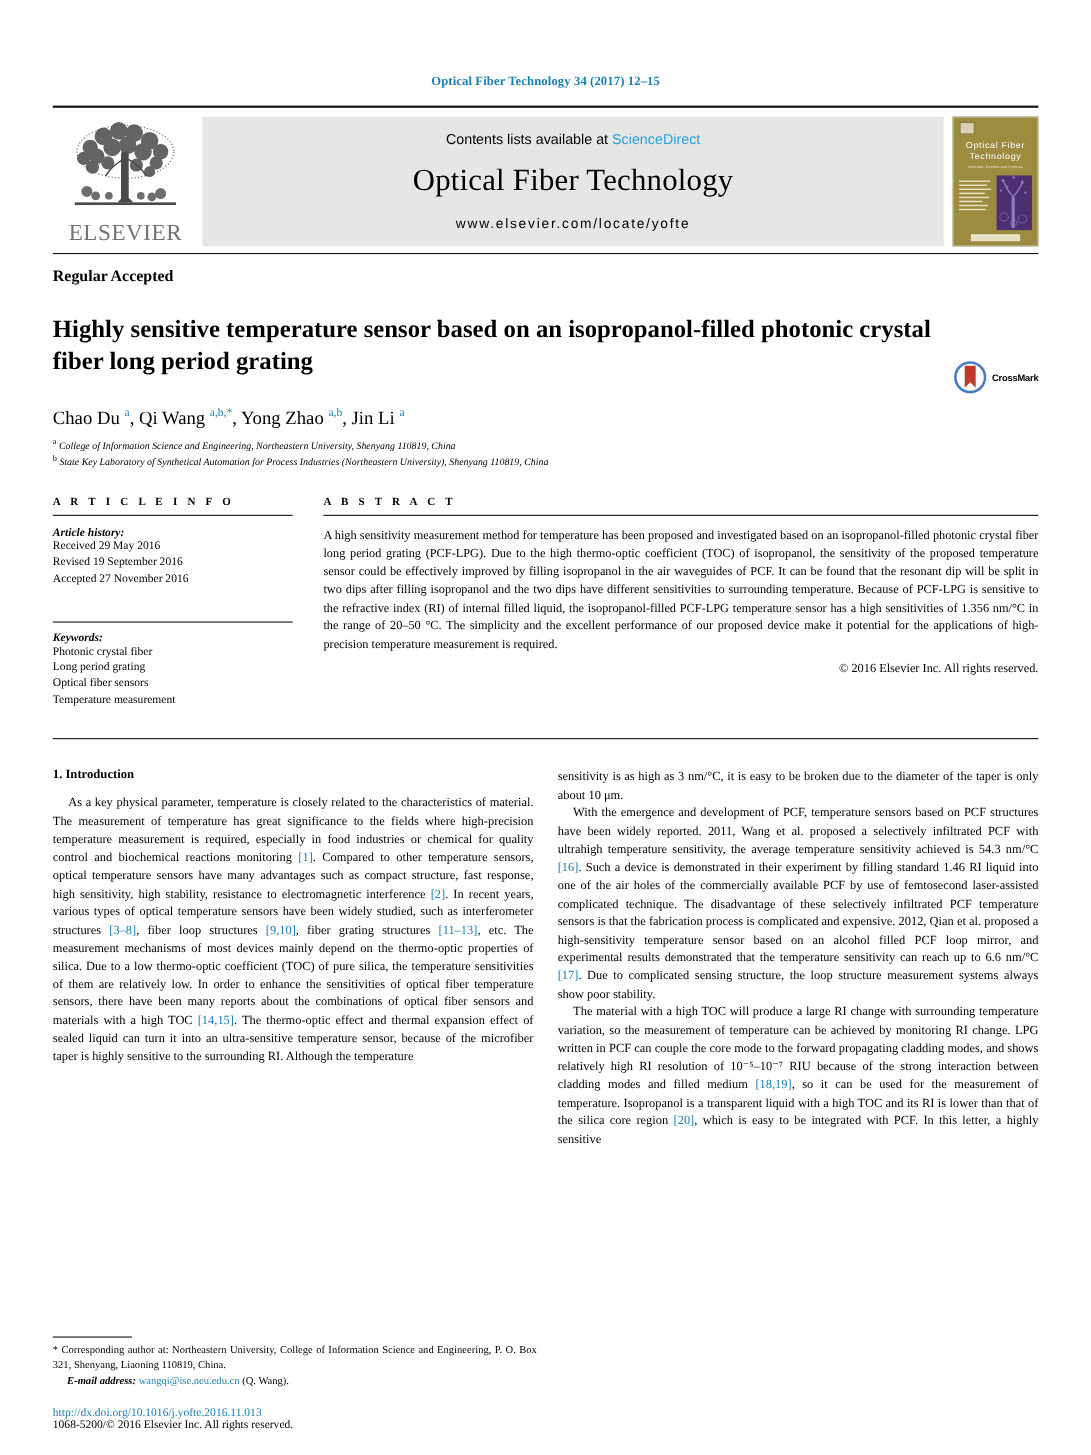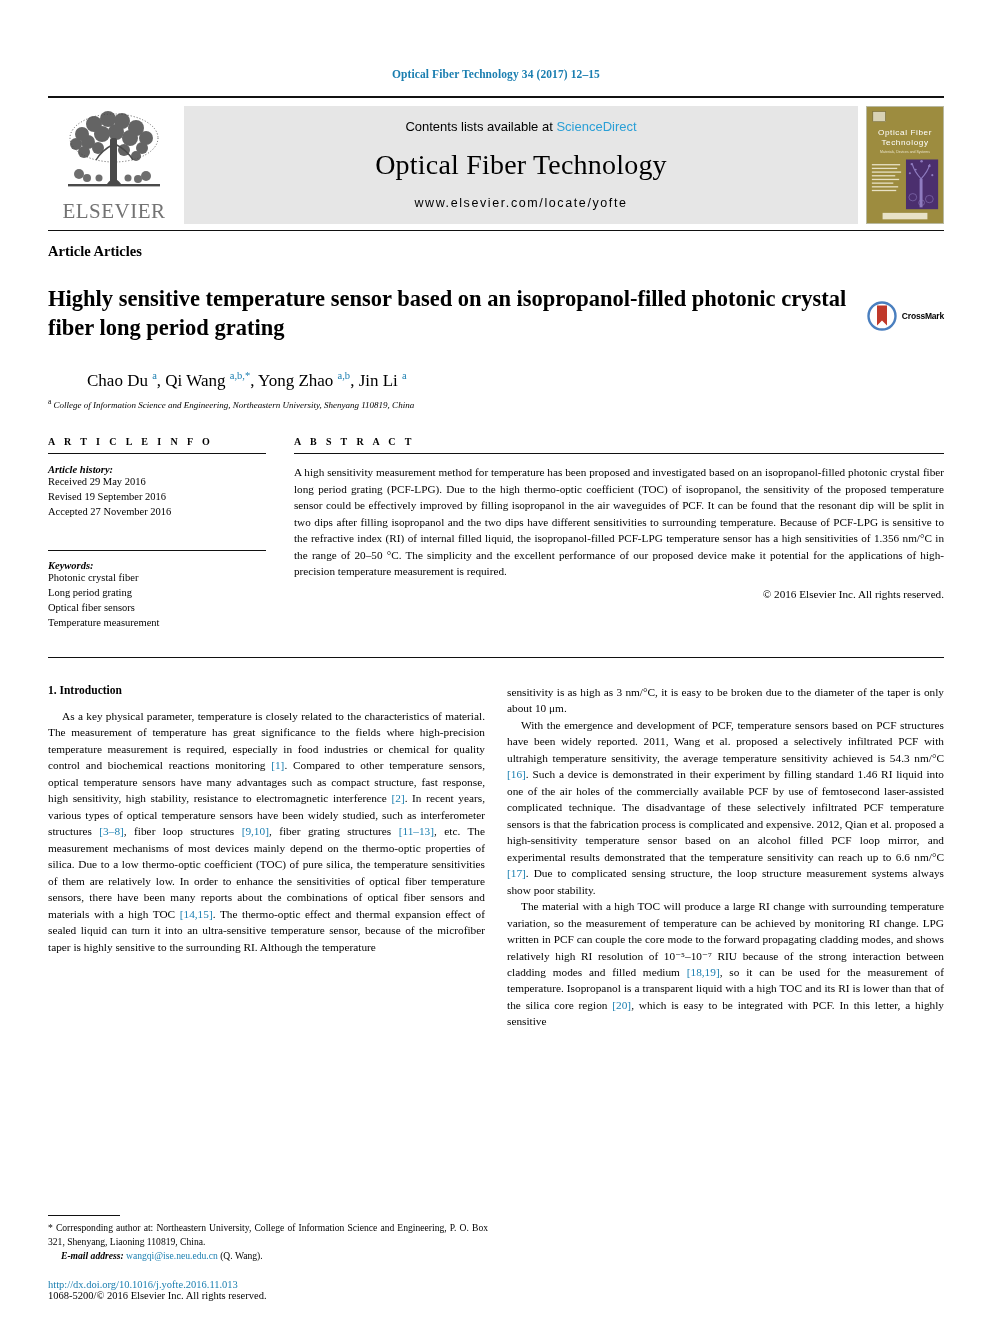--- a/index.html
+++ b/index.html
@@ -84,21 +84,21 @@
   }
 
   
   .rule-thin { border-top: 1px solid #111; margin-top: 6px; }
   .section-kicker {
     font-family: "Liberation Serif", serif;
     font-weight: bold;
     font-size: 14.5px;
     margin-top: 12px;
   }
-  .title-row { display: flex; align-items: center; margin-top: 10px; }
+  .title-row { display: flex; align-items: flex-end; margin-top: 10px; }
   .article-title {
     flex: 1 1 auto;
     font-size: 22.5px;
     line-height: 1.28;
     font-family: "Liberation Serif", serif;
     padding-right: 18px;
   }
   .crossmark {
     flex: 0 0 auto;
     display: flex;
@@ -109,21 +109,20 @@
   .crossmark-label {
     font-size: 8.5px;
     font-weight: bold;
     font-family: "Liberation Sans", sans-serif;
     letter-spacing: -.2px;
   }
   .authors {
     font-size: 17px;
     margin-top: 12px;
     font-family: "Liberation Serif", serif;
-    margin-left: 39px;
   }
   .authors sup { color: #1a7eb0; font-size: 10.5px; }
   .affil {
     font-size: 9px;
     font-style: italic;
     line-height: 1.45;
     margin-top: 7px;
   }
   .affil sup { font-style: normal; font-size: 7.5px; }
 
@@ -275,37 +274,38 @@
           <rect x="5" y="86" width="27" height="1.4"></rect>
             <rect x="5" y="90" width="25" height="1.4"></rect>
         </g>
         <rect x="16" y="115" width="46" height="7" fill="#e8e2c6"></rect>
       </svg>
     </div>
   </div>
 
   <div class="rule-thin"></div>
 
-  <div class="section-kicker">Article Articles</div>
+  <div class="section-kicker">Regular Accepted</div>
 
   <div class="title-row">
     <h1 class="article-title">Highly sensitive temperature sensor based on an isopropanol-filled photonic crystal fiber long period grating</h1>
     <div class="crossmark">
       <svg width="30" height="30" viewBox="0 0 30 30">
         <circle cx="15" cy="15" r="13.5" fill="#ffffff" stroke="#4a7fbf" stroke-width="2.4"></circle>
         <path d="M10 4.5 h10 v20 l-5 -5 l-5 5 z" fill="#c0392b"></path>
       </svg>
       <span class="crossmark-label">CrossMark</span>
     </div>
   </div>
 
   <div class="authors">Chao Du <sup>a</sup>, Qi Wang <sup>a,b,*</sup>, Yong Zhao <sup>a,b</sup>, Jin Li <sup>a</sup></div>
 
   <div class="affil">
     <div><sup>a</sup> <span>College of Information Science and Engineering, Northeastern University, Shenyang 110819, China</span></div>
+    <div><sup>b</sup> <span>State Key Laboratory of Synthetical Automation for Process Industries (Northeastern University), Shenyang 110819, China</span></div>
   </div>
 
   <div class="info-abs">
 
     <div class="col-info">
       <div class="sec-head">A R T I C L E   I N F O</div>
       <div class="sec-rule"></div>
       <div class="hist-title">Article history:</div>
       <div class="hist-line">Received 29 May 2016</div>
       <div class="hist-line">Revised 19 September 2016</div>

